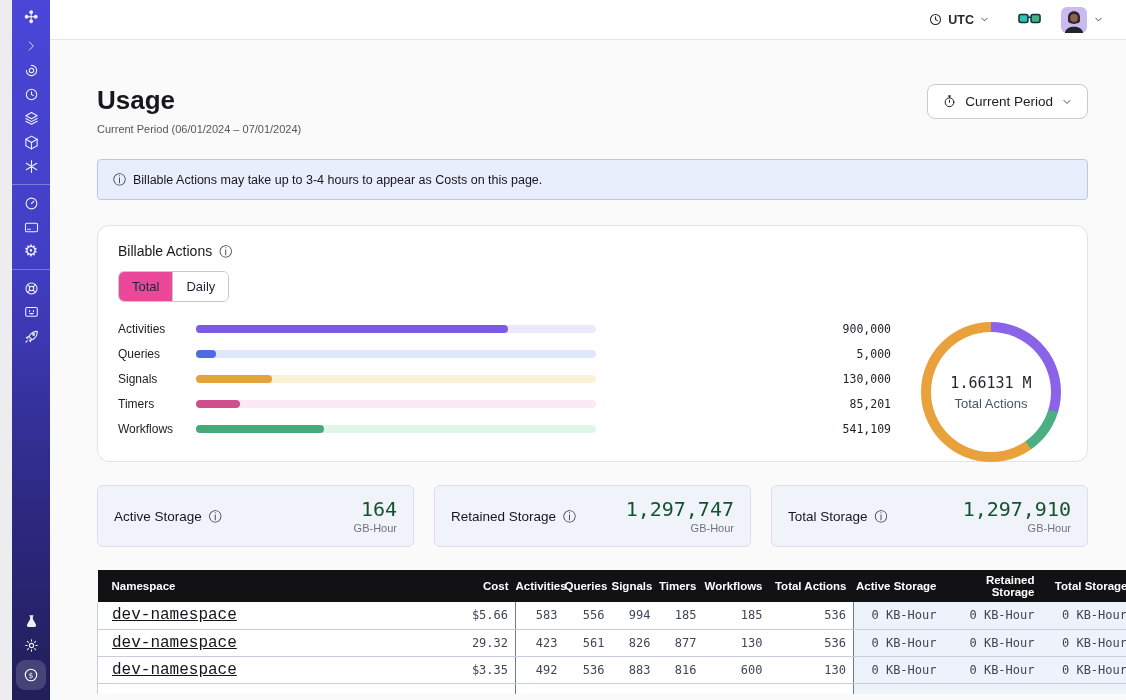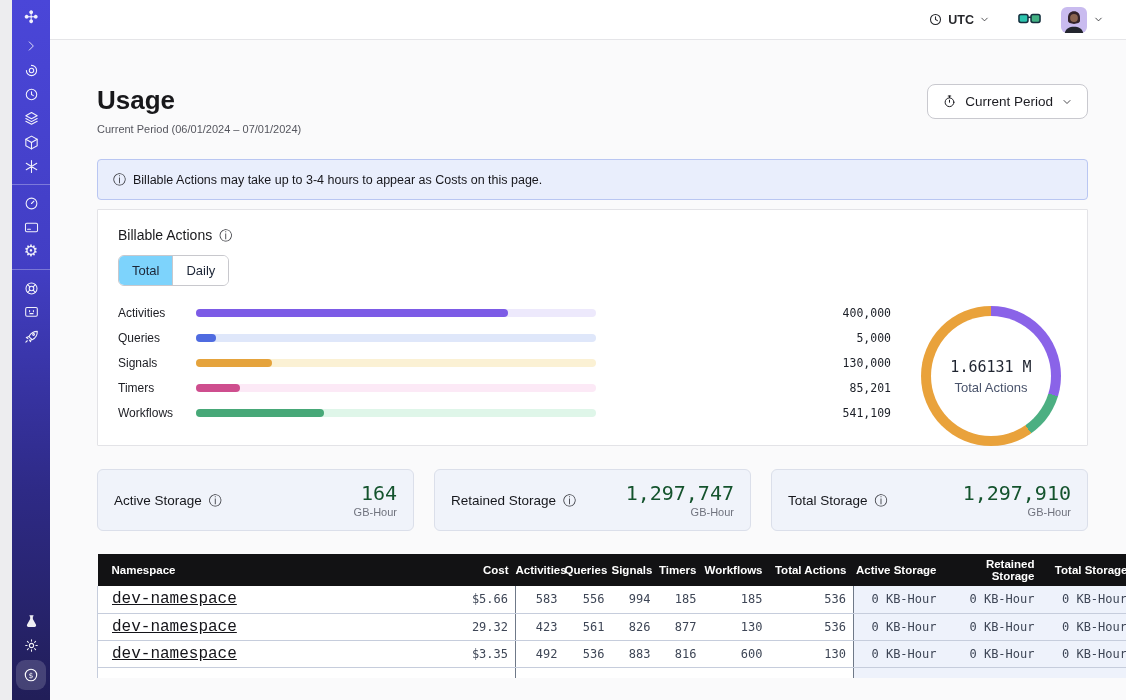--- a/index.html
+++ b/index.html
@@ -33,25 +33,25 @@
   h1 { font-size:26px; font-weight:600; line-height:32px; color:#18181B; }
   .subtitle { margin-top:7px; font-size:11px; color:#55565E; }
   .period-btn { display:flex; align-items:center; gap:8px; height:35px; padding:0 14px; background:#fff;
                 border:1px solid #C9C9CF; border-radius:8px; font-size:13.5px; font-weight:500; color:#1C1C21; cursor:pointer; }
   .period-btn svg { stroke:#1C1C21; fill:none; stroke-width:1.6; stroke-linecap:round; }
 
   .banner { margin-top:24px; height:41px; background:#E9EEFC; border:1px solid #B9C6F2; border-radius:4px;
             display:flex; align-items:center; padding:0 15px; font-size:12.5px; color:#17171C; gap:7px; }
   .i-glyph { font-size:13px; line-height:1; color:#33343A; font-style:normal; }
 
-  .bill-card { position:relative; margin-top:9px; height:237px; background:#fff; border:1px solid #E3E3E7; border-radius:1px; padding:17px 20px; }
+  .bill-card { position:relative; margin-top:25px; height:237px; background:#fff; border:1px solid #E3E3E7; border-radius:12px; padding:17px 20px; }
   .card-title { display:flex; align-items:center; gap:7px; font-size:14px; font-weight:500; color:#18181B; }
   .tabs { margin-top:12px; display:inline-flex; border:1px solid #C8C8CD; border-radius:6px; overflow:hidden; background:#fff; }
   .tab { padding:7px 13px; font-size:13px; color:#1C2536; cursor:pointer; background:#fff; }
-  .tab.active { background:#7dd3fc; }
+  .tab.active { background:#ec4899; }
   .tab + .tab { border-left:1px solid #C8C8CD; }
 
   .bars { margin-top:23px; width:773px; }
   .bar-row { display:flex; align-items:center; height:8px; margin-bottom:17px; }
   .bar-label { width:78px; font-size:12px; color:#1B1C22; flex:none; }
   .bar-track { width:400px; height:8px; border-radius:4px; flex:none; position:relative; }
   .bar-fill { position:absolute; left:0; top:0; height:8px; border-radius:4px; }
   .bar-val { flex:1; text-align:right; font-size:11.5px; color:#1B1F27; font-family:"DejaVu Sans Mono",monospace; }
 
   .donut { position:absolute; top:96px; right:26px; width:140px; height:140px; border-radius:50%; }
@@ -248,21 +248,21 @@
       <div class="tabs">
         <span class="tab active">Total</span>
         <span class="tab">Daily</span>
       </div>
       <div class="bars" id="bars">
           <div class="bar-row">
             <span class="bar-label">Activities</span>
             <div class="bar-track" style="background: rgb(237, 233, 252);">
               <div class="bar-fill" style="width: 78%; background: rgb(124, 91, 230);"></div>
             </div>
-            <span class="bar-val">400,000</span>
+            <span class="bar-val">900,000</span>
           </div>
           <div class="bar-row">
             <span class="bar-label">Queries</span>
             <div class="bar-track" style="background: rgb(223, 231, 250);">
               <div class="bar-fill" style="width: 5%; background: rgb(79, 107, 224);"></div>
             </div>
             <span class="bar-val">5,000</span>
           </div>
           <div class="bar-row">
             <span class="bar-label">Signals</span>

